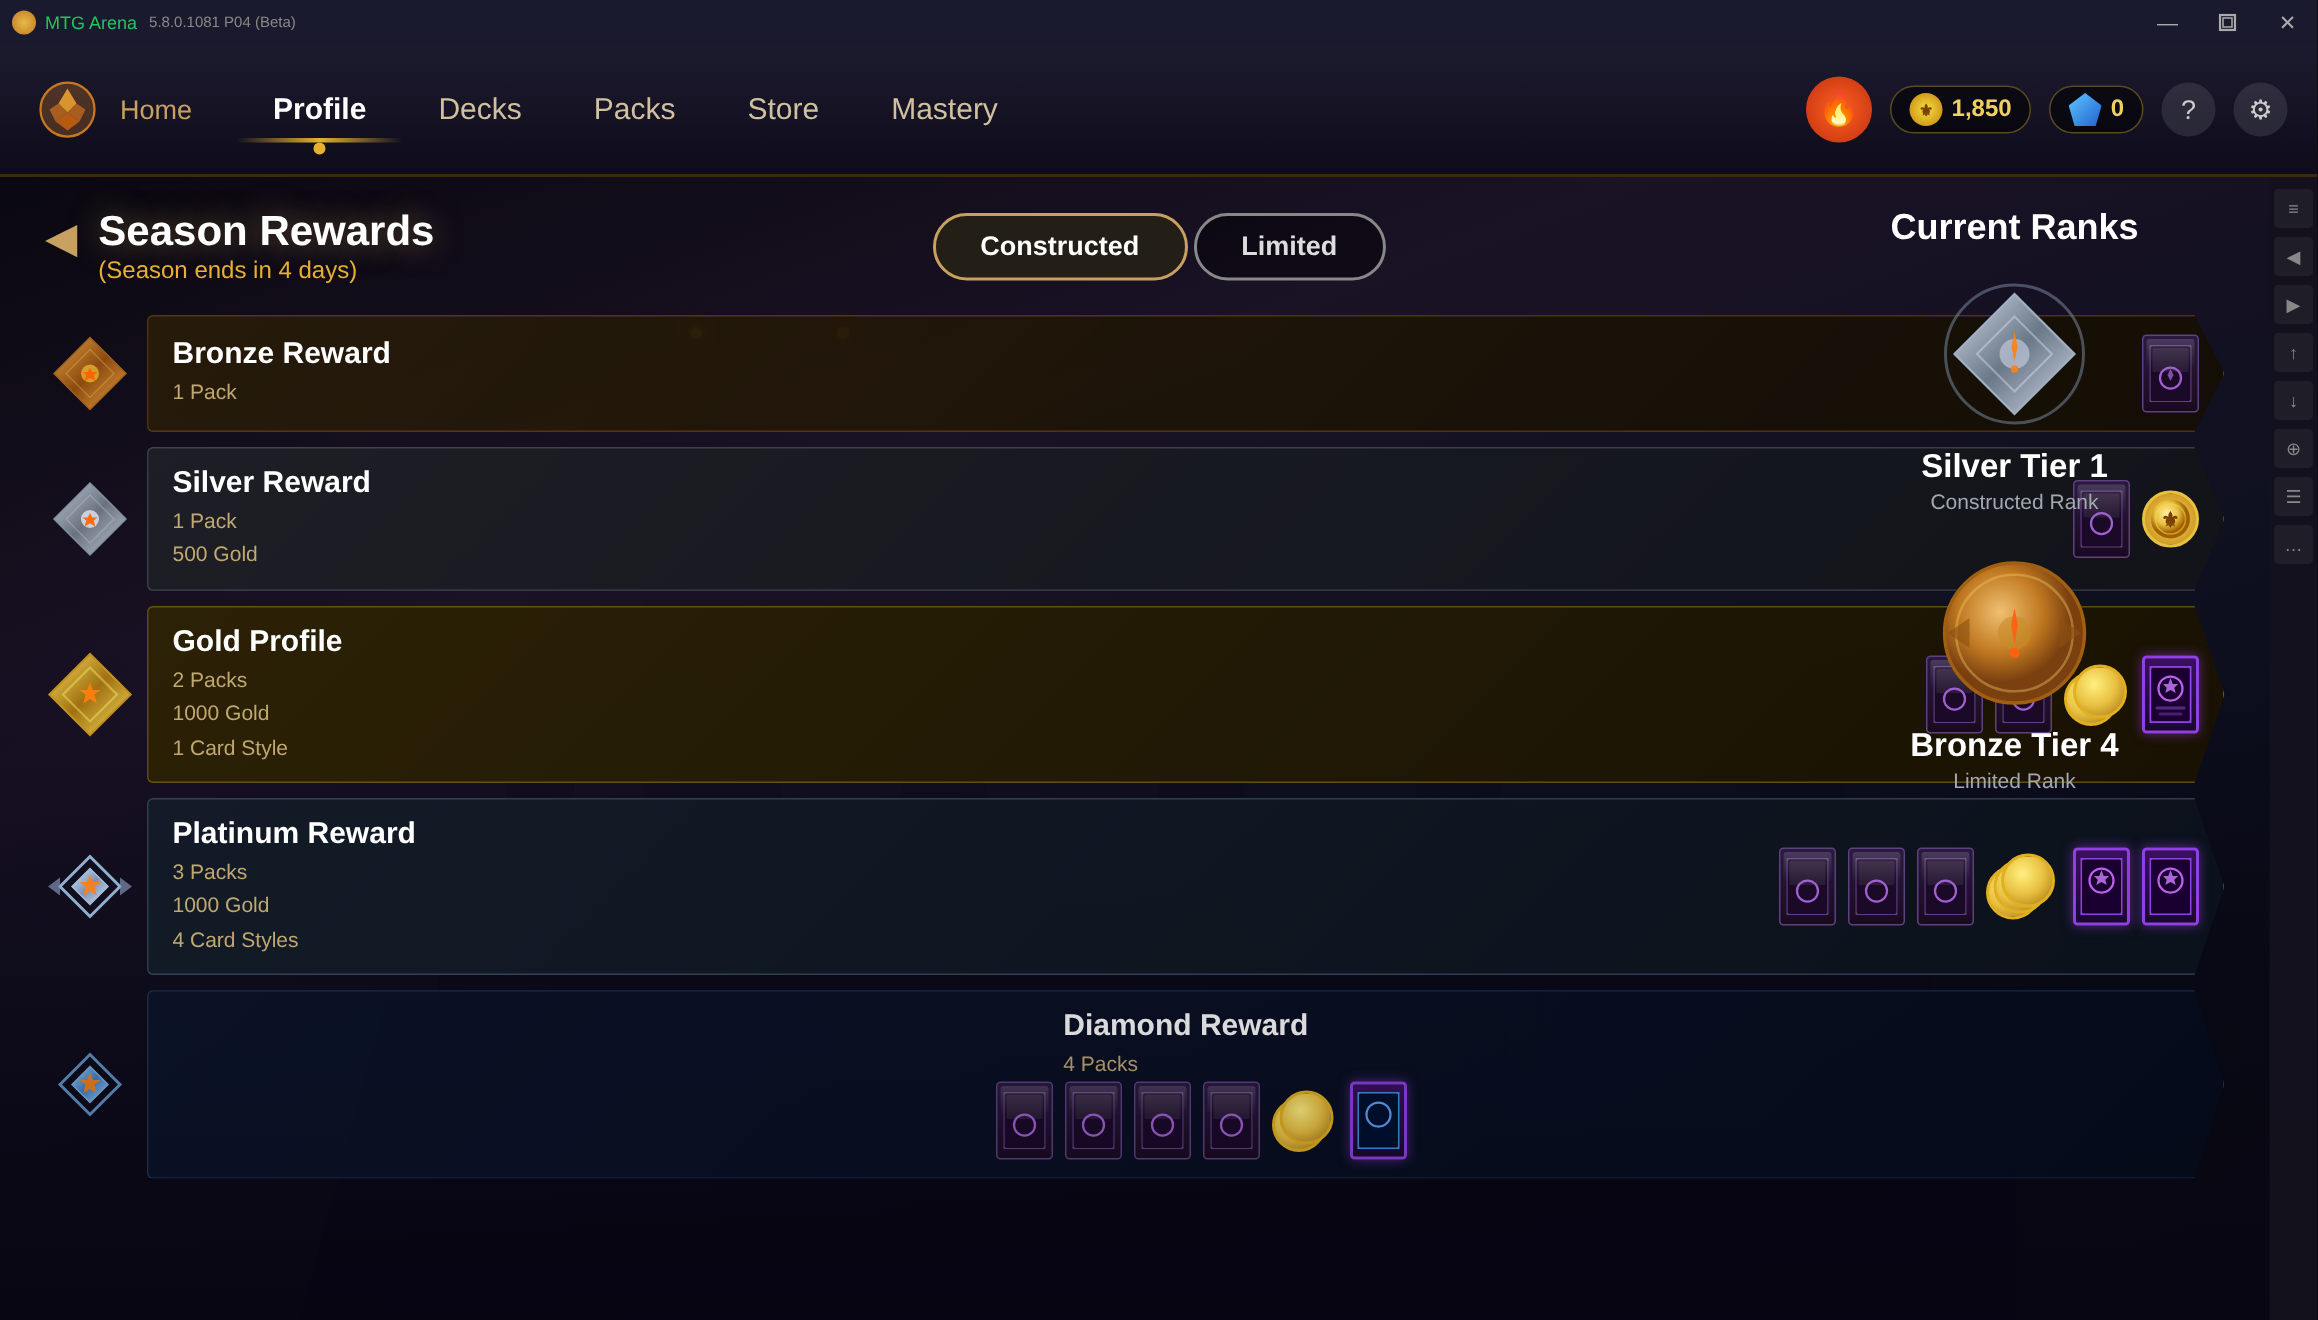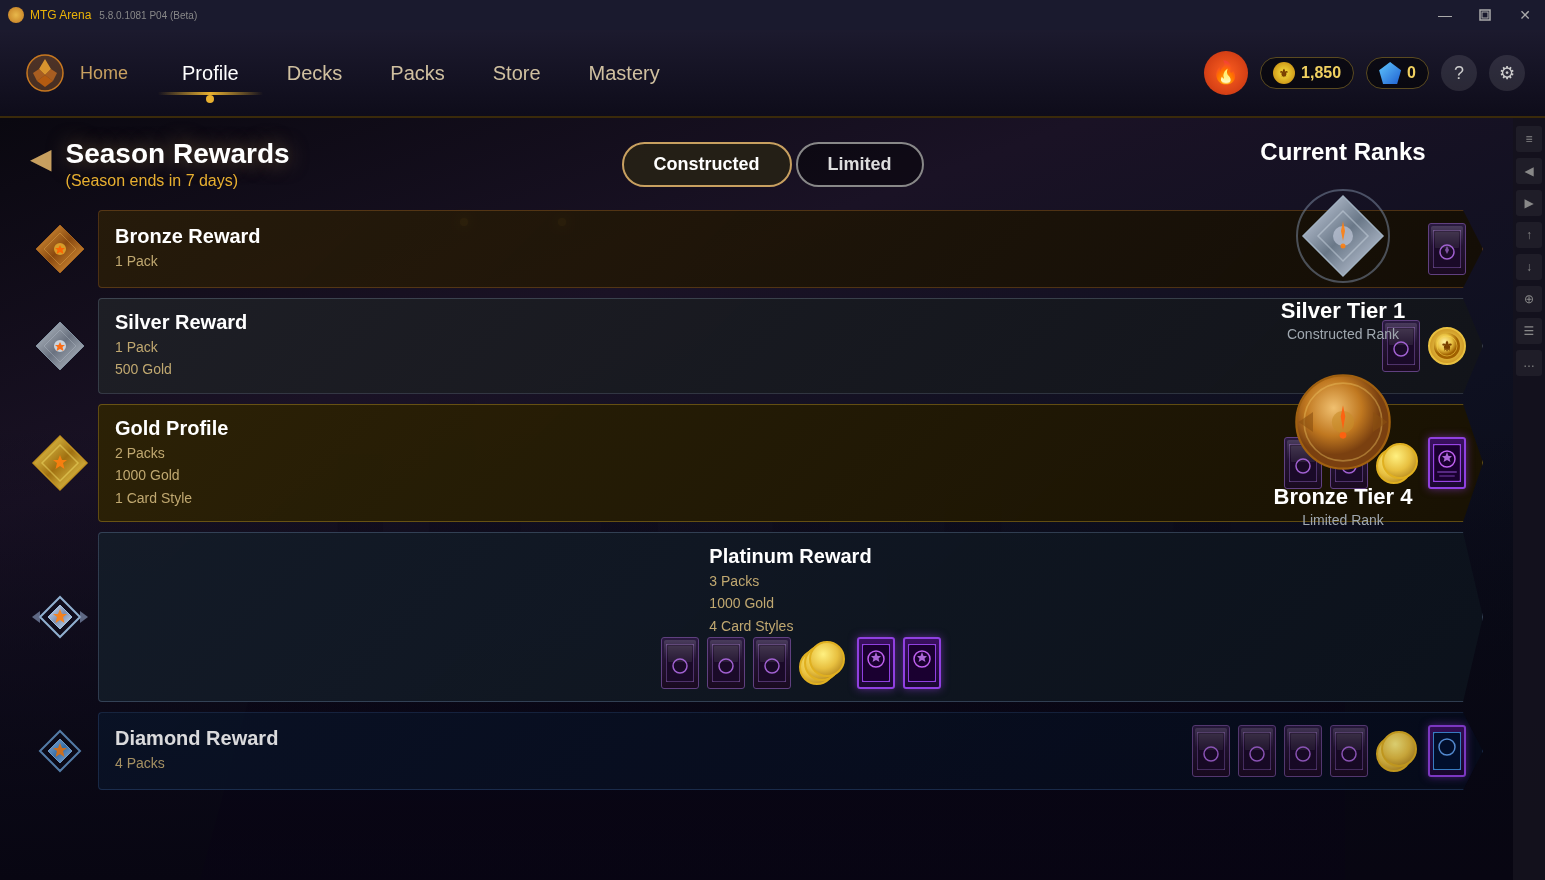--- a/index.html
+++ b/index.html
@@ -23,21 +23,21 @@
       position: relative;
       z-index: 100;
     }
     #titlebar .app-icon {
       width: 16px; height: 16px;
       background: radial-gradient(circle, #e8b84b, #c07820);
       border-radius: 50%;
       margin-right: 6px;
     }
     #titlebar .app-title {
-      color: #eab308;
+      color: #22c55e;
       font-size: 12px;
     }
     #titlebar .version {
       color: #888;
       font-size: 10px;
       margin-left: 8px;
     }
     #titlebar .win-controls {
       position: absolute;
       right: 0;
@@ -89,21 +89,21 @@
       color: #d0c0a0;
       font-size: 20px;
       font-weight: 500;
       padding: 8px 24px;
       cursor: pointer;
       position: relative;
       text-decoration: none;
     }
     .nav-item.active {
       color: #fff;
-      font-weight: 400;
+      font-weight: 700;
     }
     .nav-item.active::after {
       content: '';
       position: absolute;
       bottom: -10px;
       left: 50%;
       transform: translateX(-50%);
       width: 8px; height: 8px;
       background: #e8b030;
       border-radius: 50%;
@@ -463,21 +463,21 @@
     <button class="tab-btn active">Constructed</button>
     <button class="tab-btn">Limited</button>
   </div>
 
   <div id="content">
 
     <div class="page-header">
       <span class="back-btn">◀</span>
       <div class="page-title-block">
         <div class="page-title">Season Rewards</div>
-        <div class="page-subtitle">(Season ends in 7 days)</div>
+        <div class="page-subtitle">(Season ends in 4 days)</div>
       </div>
     </div>
 
     <div class="rewards-list">
 
       <div class="reward-row">
         <div class="rank-icon">
           <svg width="52" height="52" viewBox="0 0 52 52">
             <polygon points="26,2 50,26 26,50 2,26" fill="url(#bronzeGrad)" stroke="#a06020" stroke-width="1"></polygon>
             <defs>
@@ -632,21 +632,21 @@
 
             <polygon points="10,30 20,20 30,10 40,20 50,30 40,40 30,50 20,40" fill="none" stroke="#90b0d0" stroke-width="2"></polygon>
             <polygon points="18,30 24,24 30,18 36,24 42,30 36,36 30,42 24,36" fill="url(#platGrad)" stroke="#a0c0e0" stroke-width="1"></polygon>
 
             <polygon points="30,22 32,27 37,27 33,30 34.5,36 30,33 25.5,36 27,30 23,27 28,27" fill="#ff8010" opacity="0.9"></polygon>
 
             <path d="M2,30 L10,24 L10,36 Z" fill="#8090b0" opacity="0.7"></path>
             <path d="M58,30 L50,24 L50,36 Z" fill="#8090b0" opacity="0.7"></path>
           </svg>
         </div>
-        <div class="reward-card" style="background: linear-gradient(135deg, rgba(20,28,40,0.95) 0%, rgba(12,18,28,0.98) 100%); border-color: rgba(130,160,200,0.3); flex-direction: column;">
+        <div class="reward-card" style="background: linear-gradient(135deg, rgba(20,28,40,0.95) 0%, rgba(12,18,28,0.98) 100%); border-color: rgba(130,160,200,0.3);">
           <div class="reward-text">
             <div class="reward-title">Platinum Reward</div>
             <div class="reward-details">
               <div>3 Packs</div>
               <div>1000 Gold</div>
               <div>4 Card Styles</div>
             </div>
           </div>
           <div class="reward-items">
             <div class="pack-card">
@@ -701,21 +701,21 @@
                 <stop offset="0%" stop-color="#a0d0ff"></stop>
                 <stop offset="50%" stop-color="#4080c0"></stop>
                 <stop offset="100%" stop-color="#a0d0ff"></stop>
               </linearGradient>
             </defs>
             <polygon points="10,30 20,20 30,10 40,20 50,30 40,40 30,50 20,40" fill="none" stroke="#6090c0" stroke-width="2"></polygon>
             <polygon points="18,30 24,24 30,18 36,24 42,30 36,36 30,42 24,36" fill="url(#diaGrad)" stroke="#80b0e0" stroke-width="1"></polygon>
             <polygon points="30,22 32,27 37,27 33,30 34.5,36 30,33 25.5,36 27,30 23,27 28,27" fill="#ff8010" opacity="0.9"></polygon>
           </svg>
         </div>
-        <div class="reward-card" style="background: linear-gradient(135deg, rgba(10,20,40,0.95) 0%, rgba(6,12,28,0.98) 100%); border-color: rgba(80,130,200,0.3);">
+        <div class="reward-card" style="background: linear-gradient(135deg, rgba(10,20,40,0.95) 0%, rgba(6,12,28,0.98) 100%); border-color: rgba(80,130,200,0.3); flex-direction: column;">
           <div class="reward-text">
             <div class="reward-title">Diamond Reward</div>
             <div class="reward-details">
               <div>4 Packs</div>
             </div>
           </div>
           <div class="reward-items">
             <div class="pack-card">
               <svg width="28" height="38" viewBox="0 0 28 38">
                   <rect width="28" height="38" rx="2" fill="#1a0a28" stroke="#604080" stroke-width="1.5"></rect>

